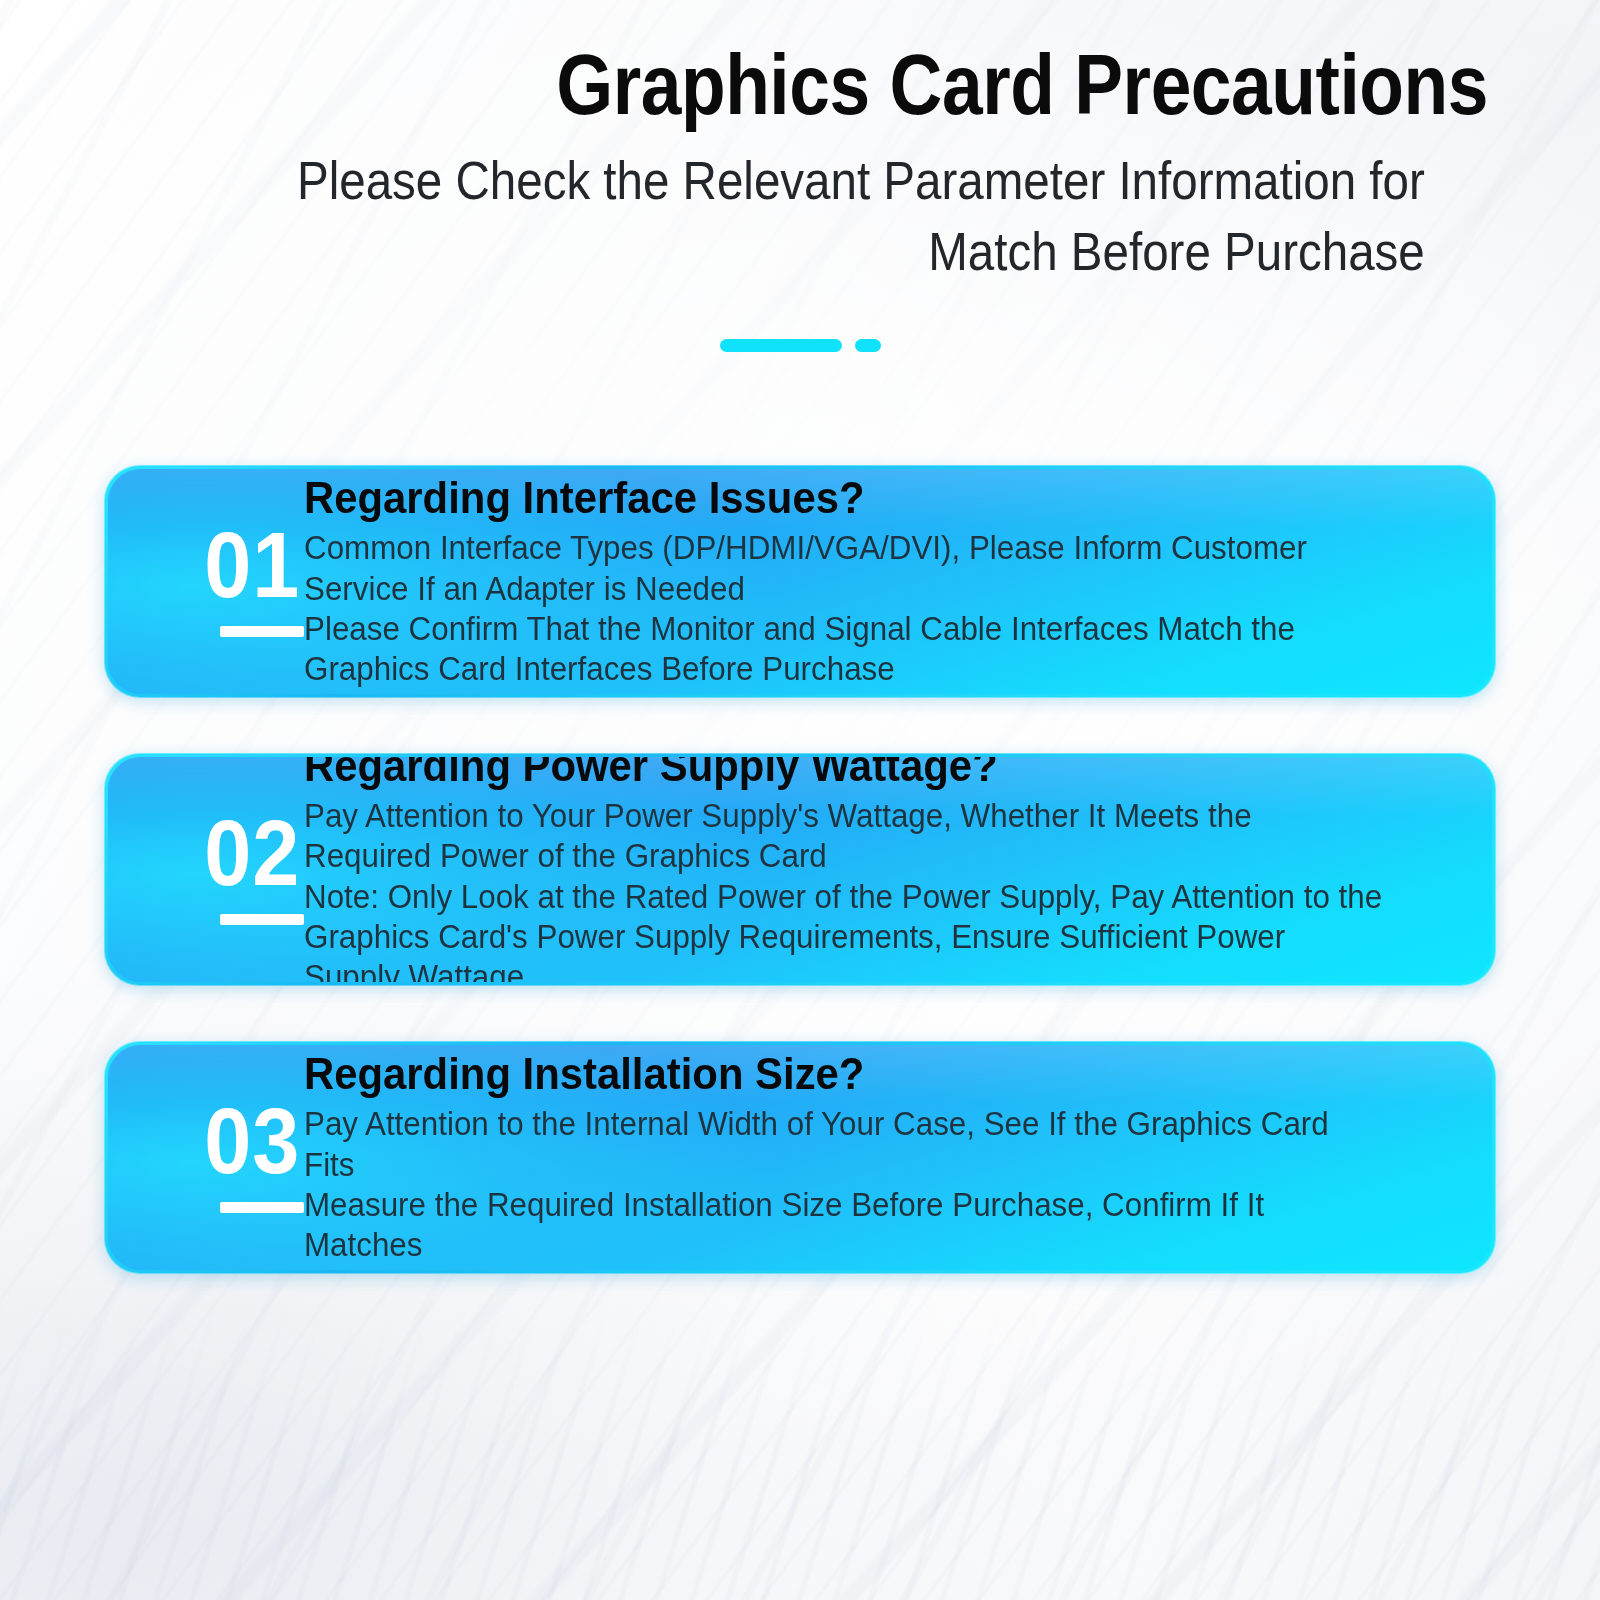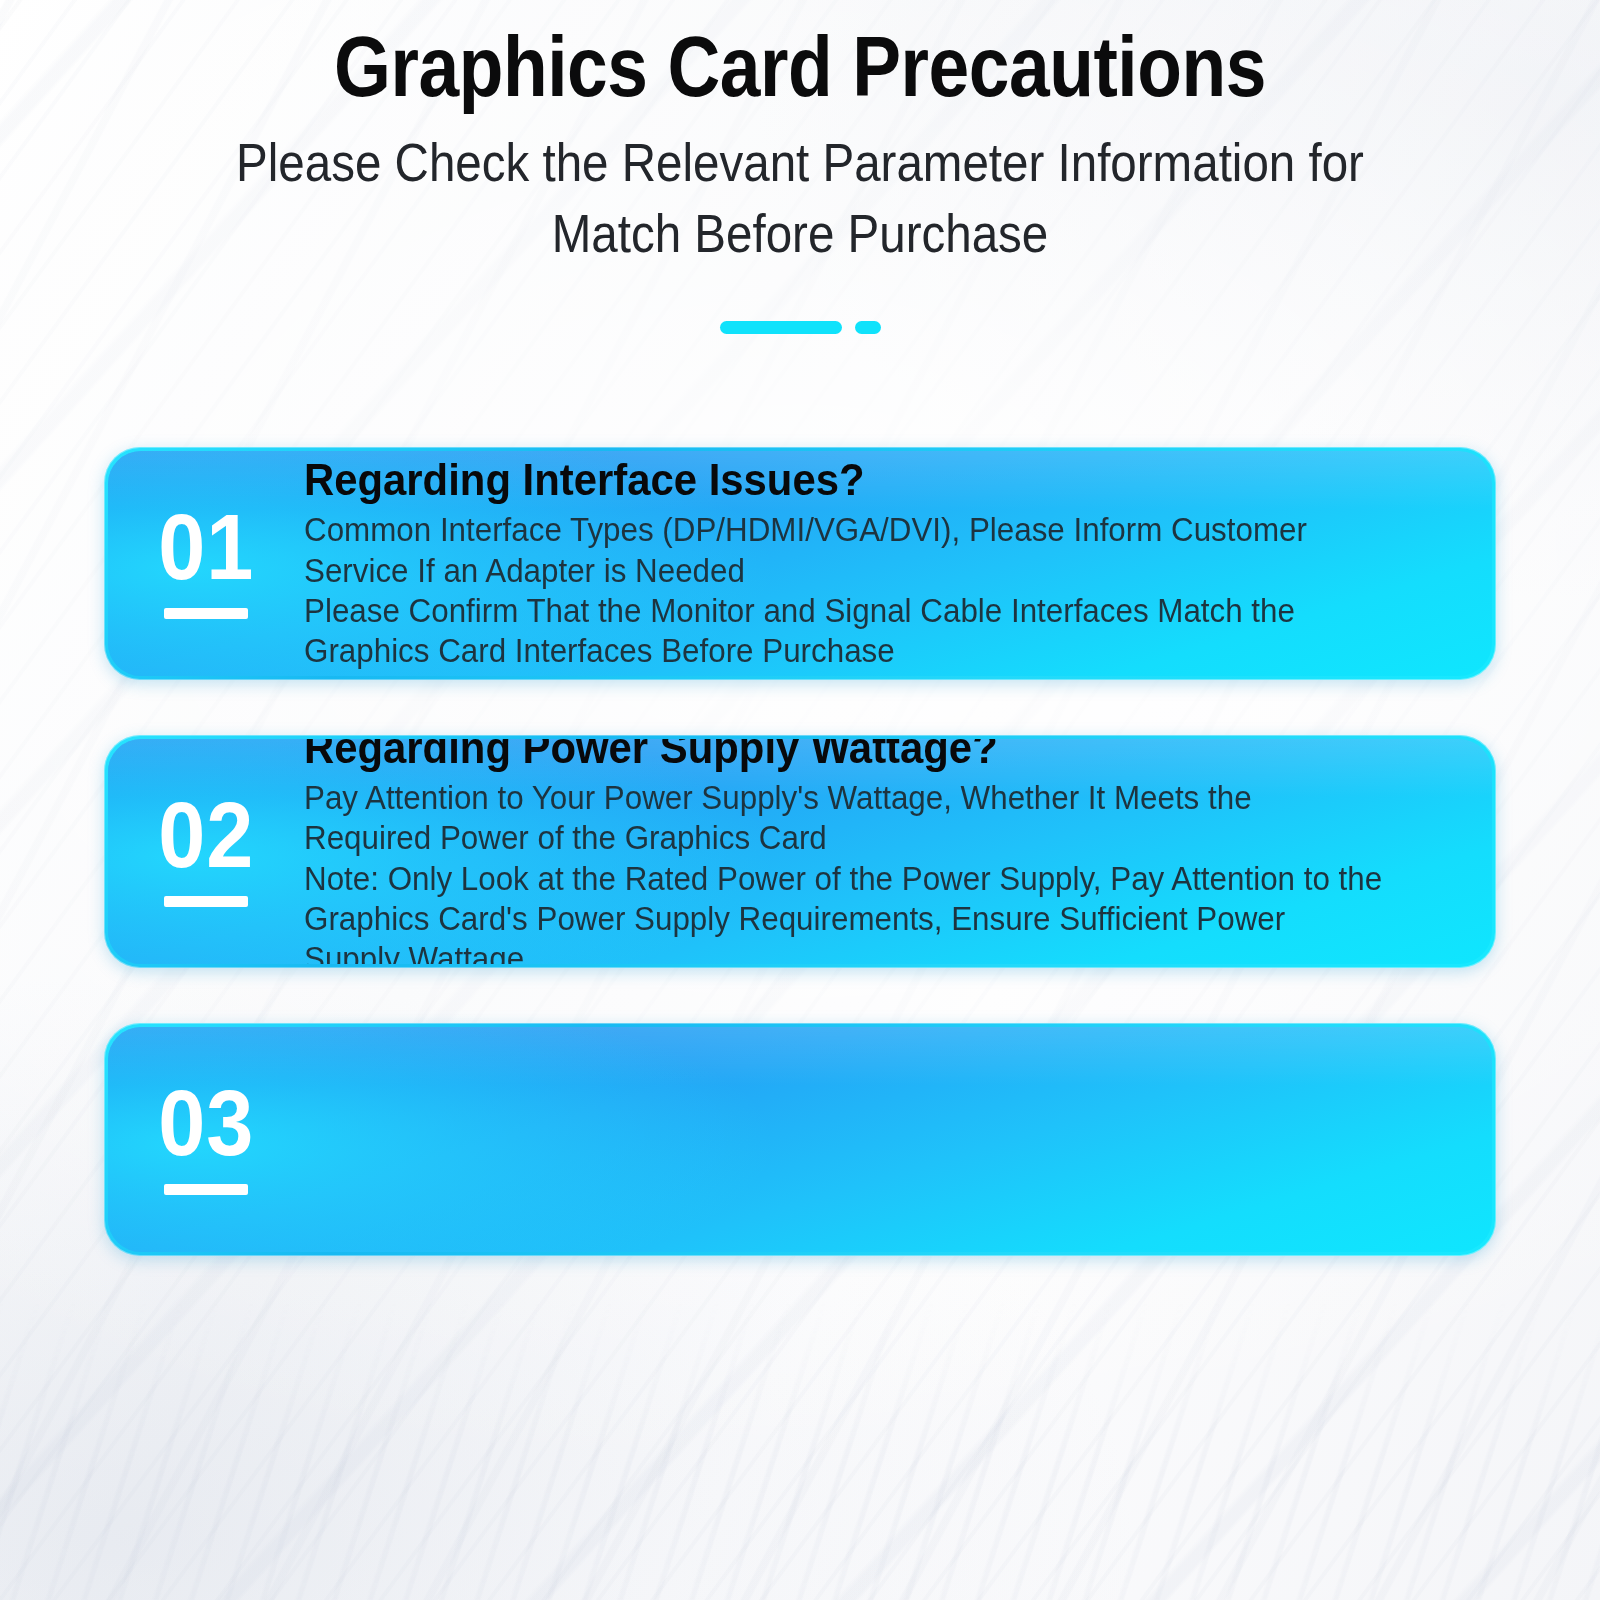--- a/index.html
+++ b/index.html
@@ -79,22 +79,22 @@
       rgba(188,196,214,0.00) 34px);
     opacity: .55;
     mask-image: linear-gradient(to bottom, rgba(0,0,0,0) 0%, rgba(0,0,0,1) 55%, rgba(0,0,0,.7) 100%);
     -webkit-mask-image: linear-gradient(to bottom, rgba(0,0,0,0) 0%, rgba(0,0,0,1) 55%, rgba(0,0,0,.7) 100%);
   }
 
   
   .header {
     position: relative;
     z-index: 3;
-    text-align: center;
-    padding-top: 24px;
+    text-align: right;
+    padding-top: 42px;
   }
   .page-title {
     font-family: "Liberation Sans Narrow", "Liberation Sans", sans-serif;
     font-weight: bold;
     font-size: 85px;
     line-height: 1.02;
     color: #0b0b0c;
     letter-spacing: -0.5px;
     transform: scaleX(0.86);
     transform-origin: center top;
@@ -184,21 +184,21 @@
       linear-gradient(180deg, rgba(255,255,255,0.14) 0%, rgba(255,255,255,0.0) 26%);
   }
 
   .card-num-col {
     position: relative;
     z-index: 2;
     width: 196px;
     flex: 0 0 196px;
     display: flex;
     flex-direction: column;
-    align-items: center;
+    align-items: flex-end;
     justify-content: center;
     padding-bottom: 4px;
   }
   .card-num {
     font-family: "Liberation Sans Narrow", "Liberation Sans", sans-serif;
     font-weight: bold;
     font-size: 92px;
     line-height: 0.92;
     color: #ffffff;
     letter-spacing: 1px;
@@ -295,17 +295,24 @@
         </div>
       </div>
     </div>
 
     <div class="card">
       <div class="card-inner">
         <div class="card-num-col">
           <div class="card-num">03</div>
           <div class="card-num-rule"></div>
         </div>
+        <div class="card-body">
+          <div class="card-title">Regarding Installation Size?</div>
+          <div class="card-lines">
+            <p class="card-line">Pay Attention to the Internal Width of Your Case, See If the Graphics Card Fits</p>
+            <p class="card-line">Measure the Required Installation Size Before Purchase, Confirm If It Matches</p>
+          </div>
+        </div>
       </div>
     </div>
 
   </div>
 </div>
 
 </body></html>

